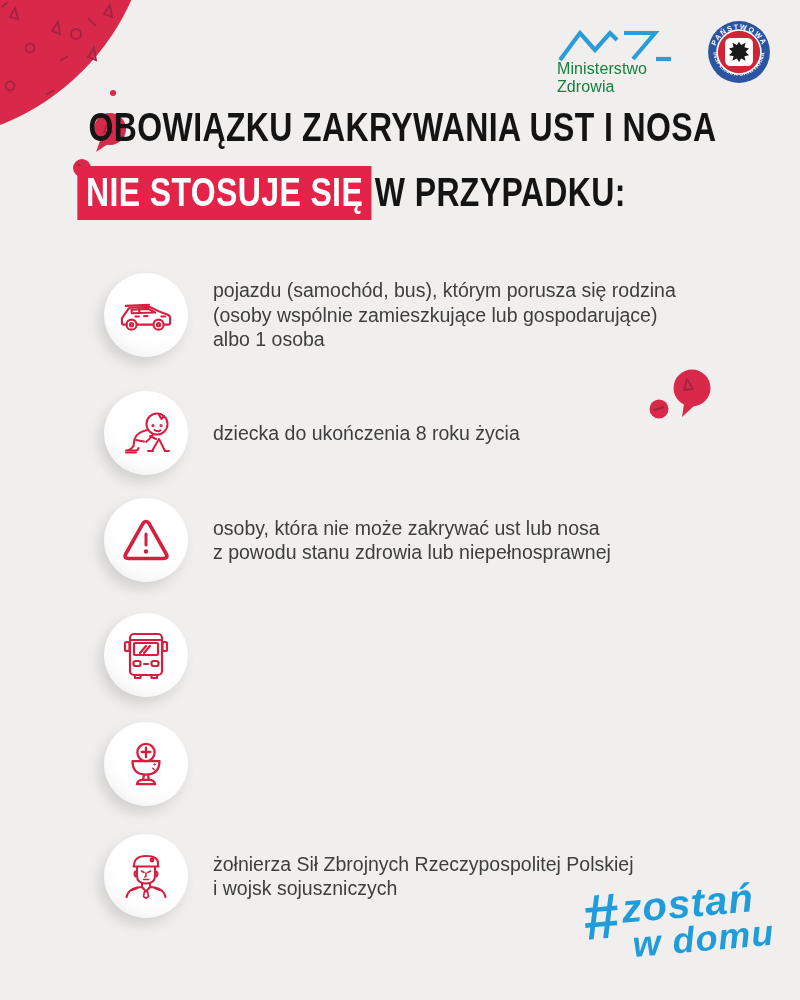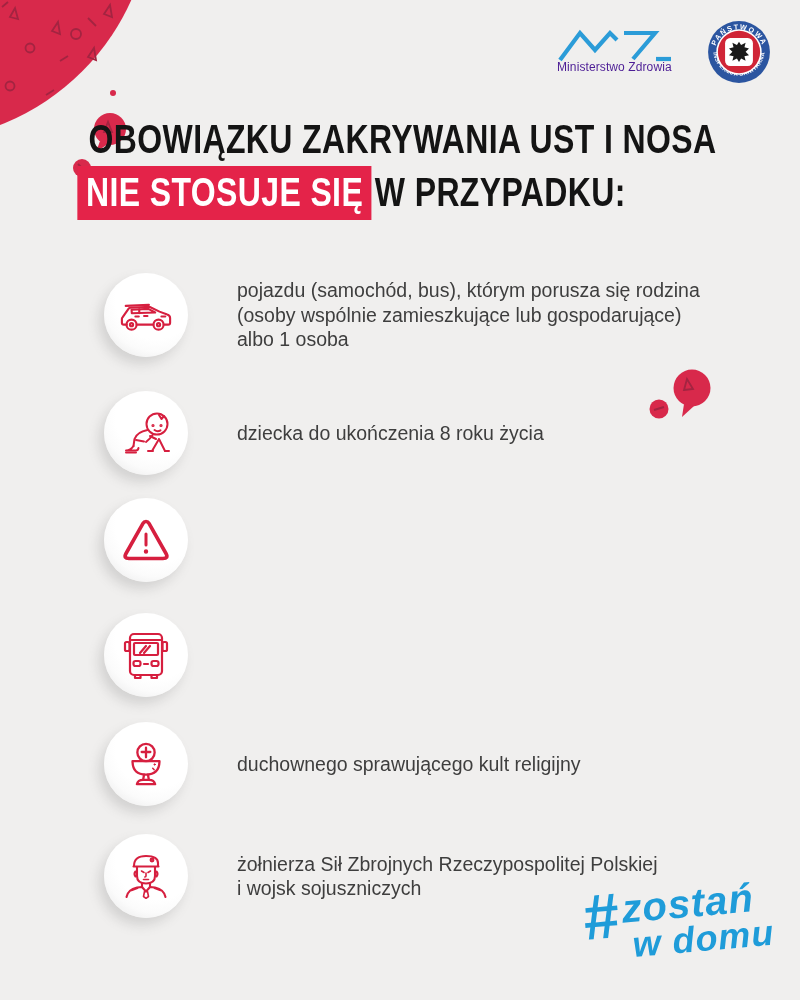--- a/index.html
+++ b/index.html
@@ -16,26 +16,26 @@
     position:absolute; left:-324px; top:-335px;
     width:476px; height:476px; border-radius:50%;
     background:#d8294b;
   }
   .confetti { position:absolute; left:0; top:0; }
   .deco { position:absolute; }
   
   .mz-logo { position:absolute; left:556px; top:26px; width:140px; }
   .mz-name {
     position:absolute; left:557px; top:60px; width:142px;
-    font-size:12px; color:#4c1d95; letter-spacing:0.1px;
+    font-size:16px; color:#15803d; letter-spacing:0.1px;
   }
   .badge { position:absolute; left:706px; top:19px; }
   
   .title-line1 {
-    position:absolute; top:116px; left:0; width:764px;
+    position:absolute; top:104px; left:0; width:764px;
     text-align:center; white-space:nowrap;
   }
   .title-line1 .cond, .title-line2 .cond {
     display:inline-block; transform:scaleX(0.78);
     font-weight:bold; font-size:41px; letter-spacing:0.5px; color:#141414;
   }
   .title-line2 {
     position:absolute; top:169px; left:0; width:688px;
     text-align:center; white-space:nowrap;
   }
@@ -50,21 +50,21 @@
   }
   .row-0{top:273px} .row-1{top:391px} .row-2{top:498px}
   .row-3{top:613px} .row-4{top:722px} .row-5{top:834px}
   .icon-circle {
     flex:0 0 84px; width:84px; height:84px; border-radius:50%;
     background:radial-gradient(circle at 62% 30%, #ffffff 52%, #fbfbfb 68%, #ebebeb 90%, #e2e2e2 100%);
     box-shadow:-5px 7px 12px rgba(110,110,110,0.22);
     display:flex; align-items:center; justify-content:center;
   }
   .row-text {
-    margin-left:49px;
+    margin-left:25px;
     font-size:19.5px; line-height:24.5px; color:#3e3e3e;
     white-space:pre-line;
   }
   
   .hashtag {
     position:absolute; left:583px; top:880px; width:210px;
     transform:rotate(-5deg);
     color:#1f9cd9; font-style:italic; font-weight:bold;
     display:flex; align-items:flex-start;
   }
@@ -187,20 +187,22 @@
 </div>
 
 <div class="row row-2">
   <div class="icon-circle">
     <svg width="52" height="50" viewBox="0 0 52 50" fill="none" stroke="#d61f3f" stroke-width="3.6" stroke-linecap="round" stroke-linejoin="round">
       <path d="M26,6.5 Q28,6.5 29,8.3 L46,38.5 Q48.8,43.5 43,43.5 L9,43.5 Q3.2,43.5 6,38.5 L23,8.3 Q24,6.5 26,6.5 Z"></path>
       <path d="M26,19 L26,30" stroke-width="3"></path>
       <circle cx="26" cy="36.5" r="1.4" fill="#d61f3f" stroke-width="1.6"></circle>
     </svg>
   </div>
+  <div class="row-text">osoby, która nie może zakrywać ust lub nosa
+z powodu stanu zdrowia lub niepełnosprawnej</div>
 </div>
 
 <div class="row row-3">
   <div class="icon-circle">
     <svg width="52" height="52" viewBox="0 0 52 52" fill="none" stroke="#d61f3f" stroke-width="2.2" stroke-linecap="round" stroke-linejoin="round">
       <rect x="10" y="5" width="32" height="41" rx="4"></rect>
       <path d="M11.5,11 H40.5"></path>
       <rect x="14" y="14" width="24" height="12" rx="1"></rect>
       <path d="M20,24 L26,17 M24,24 L30,17"></path>
       <rect x="5" y="13" width="4.5" height="9" rx="1.5"></rect>
@@ -218,21 +220,20 @@
     <svg width="50" height="52" viewBox="0 0 52 52" fill="none" stroke="#d61f3f" stroke-width="2.4" stroke-linecap="round" stroke-linejoin="round">
       <circle cx="26" cy="14" r="9"></circle>
       <path d="M26,9 V19 M21.5,13.5 H30.5"></path>
       <path d="M12,23 H40 Q40,37 26,37 Q12,37 12,23 Z"></path>
       <path d="M24,37 L23,42.5 M28,37 L29,42.5"></path>
       <path d="M23,42.5 H29 Q34.5,42.5 35.5,47 H16.5 Q17.5,42.5 23,42.5 Z"></path>
       <circle cx="35" cy="26.5" r="0.7" fill="#d61f3f" stroke-width="1"></circle>
       <path d="M33,30.5 l1.5,1.5" stroke-width="1.6"></path>
     </svg>
   </div>
-  <div class="row-text">duchownego sprawującego kult religijny</div>
 </div>
 
 <div class="row row-5">
   <div class="icon-circle">
     <svg width="52" height="52" viewBox="0 0 52 52" fill="none" stroke="#d61f3f" stroke-width="2.1" stroke-linecap="round" stroke-linejoin="round">
       <path d="M14,16 Q14,6 26,6 Q38,6 38,13 L38,16"></path>
       <path d="M13.5,16.5 L38.5,16.5"></path>
       <circle cx="32" cy="10" r="1.4"></circle>
       <path d="M17,17 V26 Q17,33.5 26,33.5 Q35,33.5 35,26 V17"></path>
       <path d="M15.5,21.5 Q13.5,24 15.5,26.5 M36.5,21.5 Q38.5,24 36.5,26.5"></path>

